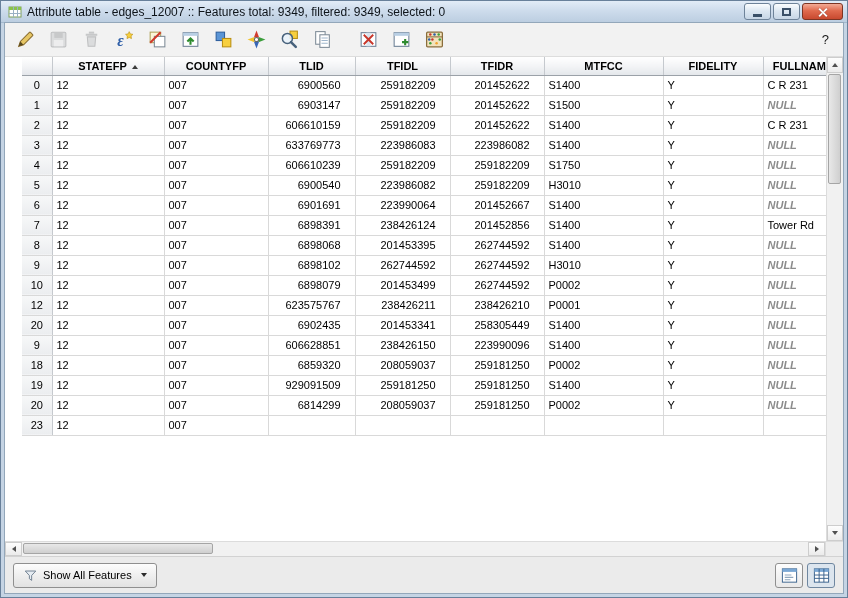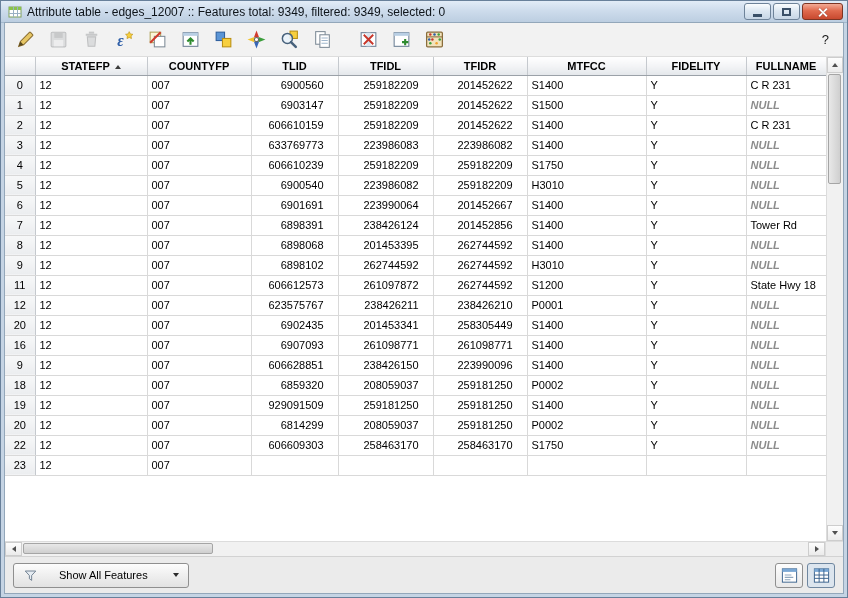--- a/index.html
+++ b/index.html
@@ -29,21 +29,21 @@
   
   .toolbar { flex:0 0 34px; display:flex; align-items:center; padding:0 6px; gap:5px; background:#f2f2f2; border-bottom:1px solid #dddddd; }
   .tbtn { width:28px; height:28px; border:none; background:transparent; display:flex; align-items:center; justify-content:center; padding:0; }
   .tbtn svg { width:21px; height:21px; display:block; }
   .tbtn.disabled { opacity:.5; filter:grayscale(.7); }
   .tb-spacer { width:8px; flex:0 0 8px; }
   .tb-help { margin-left:auto; padding:0 8px; font-size:13px; color:#1a1a1a; background:transparent; border:none; }
 
   
   .table-wrap { flex:1; display:flex; overflow:hidden; background:#fff; }
-  .grid-viewport { width:821px; flex:0 0 821px; overflow:hidden; background:#fff; }
+  .grid-viewport { width:821px; flex:0 0 821px; overflow:hidden; background:#fff;padding-left:17px; }
   table { border-collapse:collapse; table-layout:fixed; width:821px; }
   th, td { height:20px; padding:0 4px; border-right:1px solid #d9d9d9; border-bottom:1px solid #d9d9d9; white-space:nowrap; overflow:hidden; font-size:11px; }
   thead th { height:18px; background:linear-gradient(#ffffff,#f2f3f5 55%,#e4e7eb); border-right:1px solid #c5c9ce; border-bottom:1px solid #9ba1a8; font-weight:bold; text-align:center; }
   td.rownum { background:linear-gradient(#f7f8f9,#ebedef); border-right:1px solid #c5c9ce; text-align:center; }
   td.num { text-align:right; padding-right:14px; }
   td.null { color:#8c8c8c; font-style:italic;font-weight:bold; }
   .sort-arrow { display:inline-block; margin-left:5px; width:0; height:0; border-left:3px solid transparent; border-right:3px solid transparent; border-bottom:4px solid #3c3c3c; vertical-align:middle; }
 
   
   .vscroll { flex:0 0 17px; width:17px; background:#f1f1f1; border-left:1px solid #dcdcdc; display:flex; flex-direction:column; }
@@ -57,21 +57,21 @@
   .hthumb { position:absolute; left:1px; top:1px; height:11px; width:190px; background:linear-gradient(#e8e8e8,#cfcfcf); border:1px solid #a5a5a5; border-radius:2px; }
   .sb-corner { flex:0 0 18px; background:#ededed; border-left:1px solid #dcdcdc; }
   .arr { width:0; height:0; display:block; }
   .arr.up    { border-left:3px solid transparent; border-right:3px solid transparent; border-bottom:4px solid #505050; }
   .arr.down  { border-left:3px solid transparent; border-right:3px solid transparent; border-top:4px solid #505050; }
   .arr.left  { border-top:3px solid transparent; border-bottom:3px solid transparent; border-right:4px solid #505050; }
   .arr.right { border-top:3px solid transparent; border-bottom:3px solid transparent; border-left:4px solid #505050; }
 
   
   .statusbar { flex:0 0 37px; display:flex; align-items:center; padding:0 8px; background:#ebebeb; border-top:1px solid #d2d2d2; }
-  .filter-btn { height:25px; display:flex; align-items:center; gap:21px; padding:0 9px; background:linear-gradient(#fdfdfd,#f0f0f0 45%,#e2e2e2); border:1px solid #8f8f8f; border-radius:3px; font-size:11px; }
+  .filter-btn { height:25px; display:flex; align-items:center; gap:5px; padding:0 9px; background:linear-gradient(#fdfdfd,#f0f0f0 45%,#e2e2e2); border:1px solid #8f8f8f; border-radius:3px; font-size:11px; }
   .caret-down { width:0; height:0; border-left:3px solid transparent; border-right:3px solid transparent; border-top:4px solid #2b2b2b; margin-left:4px; }
   .view-btns { margin-left:auto; display:flex; gap:4px; }
   .view-btn { width:28px; height:25px; border:1px solid #8f8f8f; border-radius:3px; background:linear-gradient(#fdfdfd,#e9e9e9); display:flex; align-items:center; justify-content:center; padding:0; }
   .view-btn.active { background:#dce5ee; border-color:#6f87a0; }
   .view-btn svg { width:19px; height:19px; display:block; }
 </style>
 </head>
 <body>
 
 <div class="window">
@@ -332,29 +332,29 @@
                 <td>12</td>
                 <td>007</td>
                 <td class="num">6898102</td>
                 <td class="num">262744592</td>
                 <td class="num">262744592</td>
                 <td>H3010</td>
                 <td>Y</td>
                 <td class="null">NULL</td>
               </tr>
               <tr>
-                <td class="rownum">11</td>
-                <td>12</td>
-                <td>007</td>
-                <td class="num">606612573</td>
-                <td class="num">261097872</td>
+                <td class="rownum">10</td>
+                <td>12</td>
+                <td>007</td>
+                <td class="num">6898079</td>
+                <td class="num">201453499</td>
                 <td class="num">262744592</td>
-                <td>S1200</td>
-                <td>Y</td>
-                <td>State Hwy 18</td>
+                <td>P0002</td>
+                <td>Y</td>
+                <td class="null">NULL</td>
               </tr>
               <tr>
                 <td class="rownum">12</td>
                 <td>12</td>
                 <td>007</td>
                 <td class="num">623575767</td>
                 <td class="num">238426211</td>
                 <td class="num">238426210</td>
                 <td>P0001</td>
                 <td>Y</td>
@@ -365,31 +365,20 @@
                 <td>12</td>
                 <td>007</td>
                 <td class="num">6902435</td>
                 <td class="num">201453341</td>
                 <td class="num">258305449</td>
                 <td>S1400</td>
                 <td>Y</td>
                 <td class="null">NULL</td>
               </tr>
               <tr>
-                <td class="rownum">16</td>
-                <td>12</td>
-                <td>007</td>
-                <td class="num">6907093</td>
-                <td class="num">261098771</td>
-                <td class="num">261098771</td>
-                <td>S1400</td>
-                <td>Y</td>
-                <td class="null">NULL</td>
-              </tr>
-              <tr>
                 <td class="rownum">9</td>
                 <td>12</td>
                 <td>007</td>
                 <td class="num">606628851</td>
                 <td class="num">238426150</td>
                 <td class="num">223990096</td>
                 <td>S1400</td>
                 <td>Y</td>
                 <td class="null">NULL</td>
               </tr>
@@ -416,31 +405,20 @@
                 <td class="null">NULL</td>
               </tr>
               <tr>
                 <td class="rownum">20</td>
                 <td>12</td>
                 <td>007</td>
                 <td class="num">6814299</td>
                 <td class="num">208059037</td>
                 <td class="num">259181250</td>
                 <td>P0002</td>
-                <td>Y</td>
-                <td class="null">NULL</td>
-              </tr>
-              <tr>
-                <td class="rownum">22</td>
-                <td>12</td>
-                <td>007</td>
-                <td class="num">606609303</td>
-                <td class="num">258463170</td>
-                <td class="num">258463170</td>
-                <td>S1750</td>
                 <td>Y</td>
                 <td class="null">NULL</td>
               </tr>
               <tr>
                 <td class="rownum">23</td>
                 <td>12</td>
                 <td>007</td>
                 <td class="num"></td>
                 <td class="num"></td>
                 <td class="num"></td>

